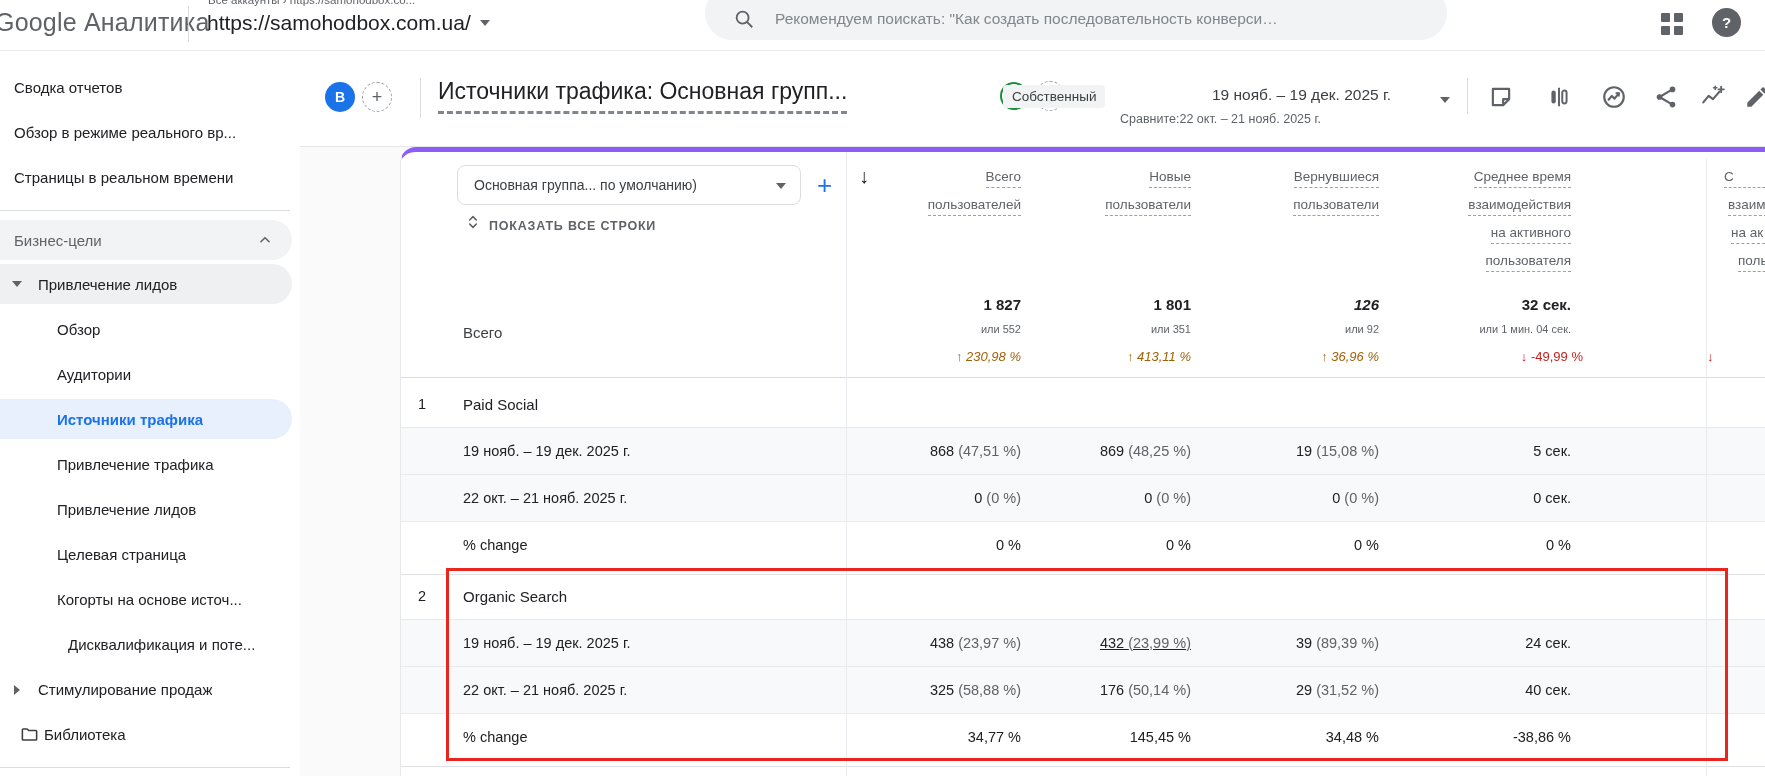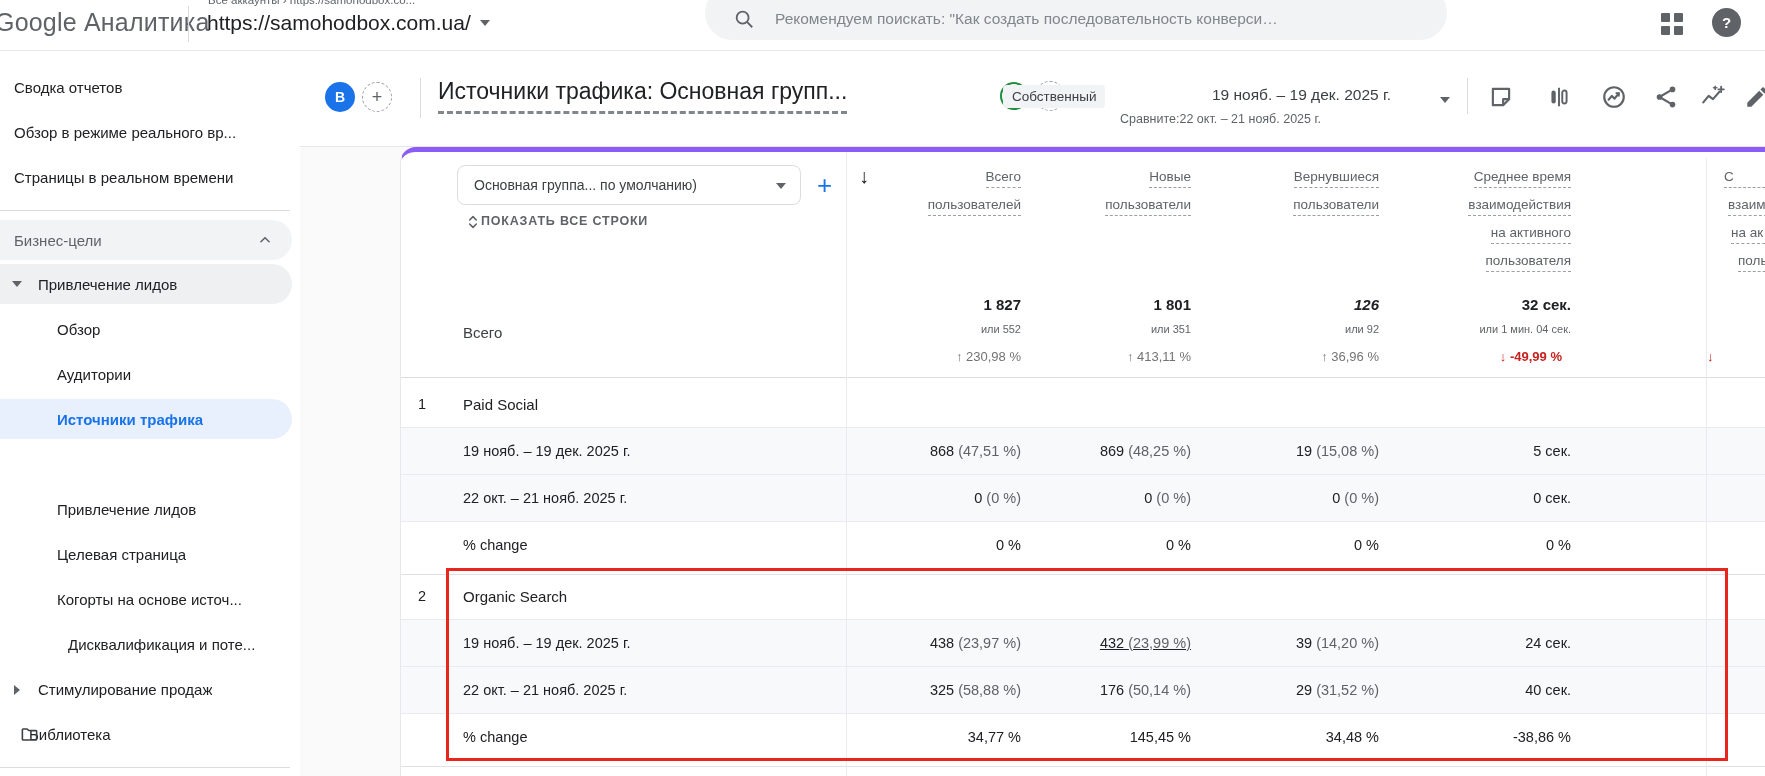--- a/index.html
+++ b/index.html
@@ -29,21 +29,21 @@
   .sb-selected{background:#e8f0fe;border-radius:0 20px 20px 0;}
   .sb-selected .sb-label{color:#1a73e8;font-weight:bold;}
   .sb-sub .sb-label{padding-left:57px;}
   .sb-grp .sb-label{padding-left:38px;}
   .sb-lib .sb-label{padding-left:14px;}
   .sb-divider{position:absolute;left:0;width:290px;height:1px;background:#dadce0;}
   .tri-d{position:absolute;left:12px;width:0;height:0;border-left:5px solid transparent;border-right:5px solid transparent;border-top:6px solid #5f6368;}
   .tri-r{position:absolute;left:14px;width:0;height:0;border-top:5px solid transparent;border-bottom:5px solid transparent;border-left:6px solid #5f6368;}
   .chev-up{position:absolute;right:20px;top:13px;}
   .sb-folder{position:absolute;left:20px;top:13px;}
-  .sb-lib .sb-label{padding-left:29px;}
+  .sb-lib .sb-label{padding-left:44px;}
   
   .rheader{position:absolute;left:300px;top:50px;width:1465px;height:96px;background:#fff;border-bottom:1px solid #e4e6e9;z-index:4;}
   .avatar{position:absolute;left:25px;top:32px;width:30px;height:30px;border-radius:50%;background:#1a73e8;color:#fff;
           display:flex;align-items:center;justify-content:center;font-size:14px;font-weight:bold;cursor:pointer;}
   .dash-plus{position:absolute;width:28px;height:28px;border-radius:50%;border:1.5px dashed #9aa0a6;color:#5f6368;
              display:flex;align-items:center;justify-content:center;font-size:18px;font-weight:300;cursor:pointer;}
   .rh-div{position:absolute;width:1px;background:#dadce0;}
   .rtitle{position:absolute;left:138px;top:28px;font-size:23px;color:#202124;border-bottom:3px dashed #80868b;
           padding-bottom:6px;white-space:nowrap;cursor:text;}
   .check-circle{position:absolute;left:700px;top:32px;width:24px;height:24px;border-radius:50%;border:2px solid #1e8e3e;
@@ -54,34 +54,34 @@
   .compare{position:absolute;left:820px;top:62px;font-size:12.5px;color:#5f6368;white-space:nowrap;}
   .hicon{position:absolute;top:34px;width:26px;height:26px;cursor:pointer;}
   
   .canvas{position:absolute;left:300px;top:146px;width:1465px;height:630px;background:#fafafa;}
   .card{position:absolute;left:400px;top:147px;width:1365px;height:629px;background:#fff;
         border-top:5px solid #8b5cf6;border-left:1px solid #e6e8eb;border-radius:16px 0 0 0;overflow:hidden;}
   .dim-dd{position:absolute;left:56px;top:13px;width:344px;height:40px;border:1px solid #dadce0;border-radius:8px;
           display:flex;align-items:center;font-size:14px;color:#3c4043;padding-left:16px;box-sizing:border-box;cursor:pointer;}
   .dim-dd .caret{position:absolute;right:14px;top:17px;}
   .blue-plus{position:absolute;left:416px;top:18px;font-size:26px;color:#1a73e8;font-weight:400;cursor:pointer;}
-  .showall{position:absolute;left:64px;top:62px;display:flex;align-items:flex-start;font-size:12.5px;letter-spacing:.8px;
+  .showall{position:absolute;left:64px;top:62px;display:flex;align-items:flex-end;gap:8px;font-size:12.5px;letter-spacing:.8px;
            color:#5f6368;font-weight:bold;cursor:pointer;}
   .sort-ic{position:absolute;left:458px;top:13px;font-size:20px;color:#202124;cursor:pointer;}
   .colh{position:absolute;top:16px;text-align:right;font-size:13.5px;color:#5f6368;cursor:pointer;}
   .colh div{margin-bottom:8px;line-height:18px;}
   .colh span{display:inline-block;border-bottom:1px dashed #9aa0a6;padding-bottom:1px;}
   .colh5{position:absolute;top:16px;left:1323px;font-size:13.5px;color:#5f6368;text-align:left;}
   .colh5 div{margin-bottom:8px;line-height:18px;}
   .colh5 span{display:inline-block;border-bottom:1px dashed #9aa0a6;padding-bottom:1px;}
   .tot-label{position:absolute;left:62px;top:172px;font-size:15px;color:#3c4043;}
   .tot-val{position:absolute;top:144px;font-size:15px;font-weight:bold;color:#202124;white-space:nowrap;}
   .tot-alt{position:absolute;top:171px;font-size:11px;color:#5f6368;white-space:nowrap;}
   .tot-chg{position:absolute;top:197px;font-size:13px;white-space:nowrap;}
-  .chg-up{color:#737373;} .chg-down{color:#c5221f;}
+  .chg-up{color:#a16207;font-style:italic;} .chg-down{color:#c5221f;}
   .tot-line{position:absolute;left:0;top:225px;width:1365px;height:1px;background:#dadce0;}
   .rows{position:absolute;left:0;top:231px;width:1365px;}
   .r-ch{position:relative;height:44px;border-bottom:1px solid #e9ebee;background:#fff;}
   .r-p{position:relative;height:46px;border-bottom:1px solid #e9ebee;background:#f8f9fa;}
   .r-chg{position:relative;height:46px;background:#fff;}
   .r-sep{position:relative;height:6px;border-bottom:1px solid #dfe1e5;background:#fff;}
   .r-num{position:absolute;left:17px;top:13px;font-size:14.5px;color:#202124;}
   .r-name{position:absolute;left:62px;top:13px;font-size:15px;font-weight:500;color:#202124;}
   .r-lab{position:absolute;left:62px;top:15px;font-size:14.5px;color:#202124;}
   .r-val{position:absolute;top:15px;font-size:14.5px;color:#202124;white-space:nowrap;}
@@ -146,20 +146,23 @@
       </div>
       <div class="sb-row sb-sub" style="top: 257px;">
         <span class="sb-label">Обзор</span>
       </div>
       <div class="sb-row sb-sub" style="top: 302px;">
         <span class="sb-label">Аудитории</span>
       </div>
       <div class="sb-row sb-sub sb-selected" style="top: 349px; height: 40px;">
         <span class="sb-label">Источники трафика</span>
       </div>
+      <div class="sb-row sb-sub" style="top: 392px;">
+        <span class="sb-label">Привлечение трафика</span>
+      </div>
       <div class="sb-row sb-sub" style="top: 437px;">
         <span class="sb-label">Привлечение лидов</span>
       </div>
       <div class="sb-row sb-sub" style="top: 482px;">
         <span class="sb-label">Целевая страница</span>
       </div>
       <div class="sb-row sb-sub" style="top: 527px;">
         <span class="sb-label">Когорты на основе источ...</span>
       </div>
       <div class="sb-row sb-sub" style="top: 572px; margin-left: 11px;">
@@ -293,21 +296,21 @@
         <div class="tot-alt" style="right: 745px;">или 552</div>
         <div class="tot-chg chg-up" style="right: 745px;">↑ 230,98 %</div>
         <div class="tot-val" style="right: 575px;">1 801</div>
         <div class="tot-alt" style="right: 575px;">или 351</div>
         <div class="tot-chg chg-up" style="right: 575px;">↑ 413,11 %</div>
         <div class="tot-val" style="right: 387px; font-style: italic;">126</div>
         <div class="tot-alt" style="right: 387px;">или 92</div>
         <div class="tot-chg chg-up" style="right: 387px;">↑ 36,96 %</div>
         <div class="tot-val" style="right: 195px;">32 сек.</div>
         <div class="tot-alt" style="right: 195px;">или 1 мин. 04 сек.</div>
-        <div class="tot-chg chg-down" style="right: 204px; font-weight: bold;">↓ -49,99 %</div>
+        <div class="tot-chg chg-down" style="right: 183px;">↓ -49,99 %</div>
       </div>
     <div class="col5-arrow chg-down">↓</div>
     <div class="tot-line"></div>
 
     <div class="rows" id="rowsbox">
         <div class="r-ch">
           <span class="r-num">1</span>
           <span class="r-name">Paid Social</span>
         </div>
         <div class="r-p">
@@ -333,21 +336,21 @@
         </div>
         <div class="r-sep"></div>
         <div class="r-ch">
           <span class="r-num">2</span>
           <span class="r-name">Organic Search</span>
         </div>
         <div class="r-p">
           <span class="r-lab">19 нояб. – 19 дек. 2025 г.</span>
           <span class="r-val" style="right: 745px;"><span>438 </span><span class="paren">(23,97 %)</span></span>
           <span class="r-val" style="right: 575px; text-decoration: underline;"><span>432 </span><span class="paren">(23,99 %)</span></span>
-          <span class="r-val" style="right: 387px;"><span>39 </span><span class="paren">(14,20 %)</span></span>
+          <span class="r-val" style="right: 387px;"><span>39 </span><span class="paren">(89,39 %)</span></span>
           <span class="r-val" style="right: 195px;">24 сек.</span>
         </div>
         <div class="r-p">
           <span class="r-lab">22 окт. – 21 нояб. 2025 г.</span>
           <span class="r-val" style="right: 745px;"><span>325 </span><span class="paren">(58,88 %)</span></span>
           <span class="r-val" style="right: 575px;"><span>176 </span><span class="paren">(50,14 %)</span></span>
           <span class="r-val" style="right: 387px;"><span>29 </span><span class="paren">(31,52 %)</span></span>
           <span class="r-val" style="right: 195px;">40 сек.</span>
         </div>
         <div class="r-chg">

